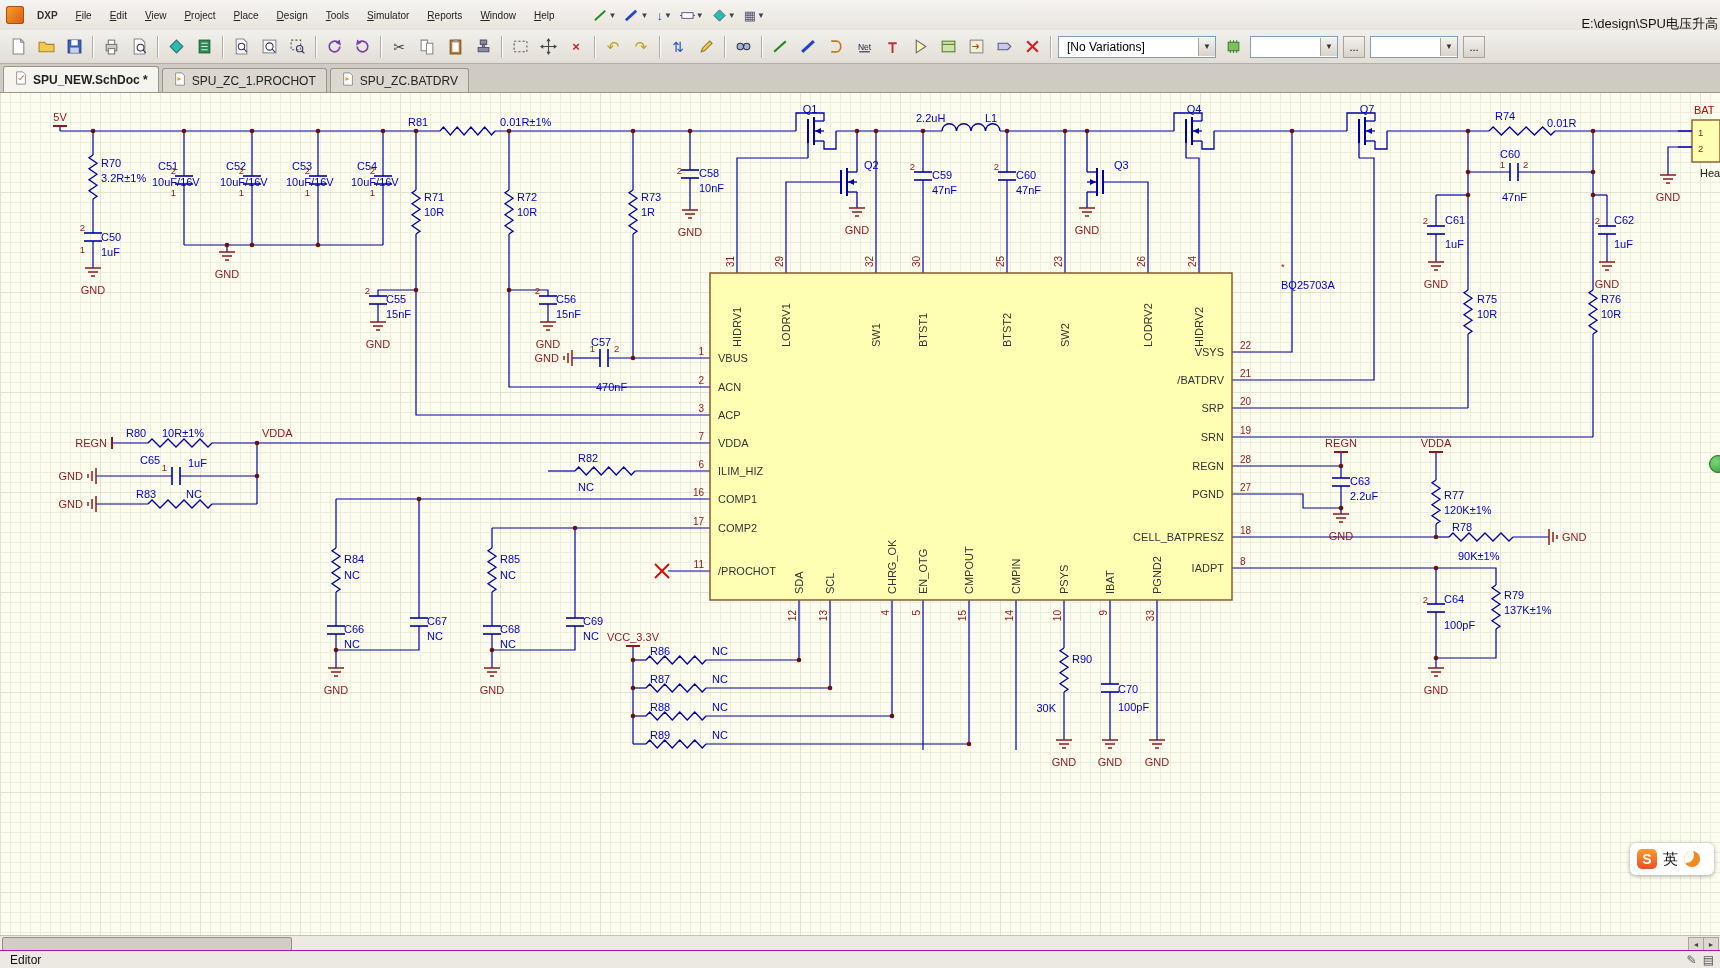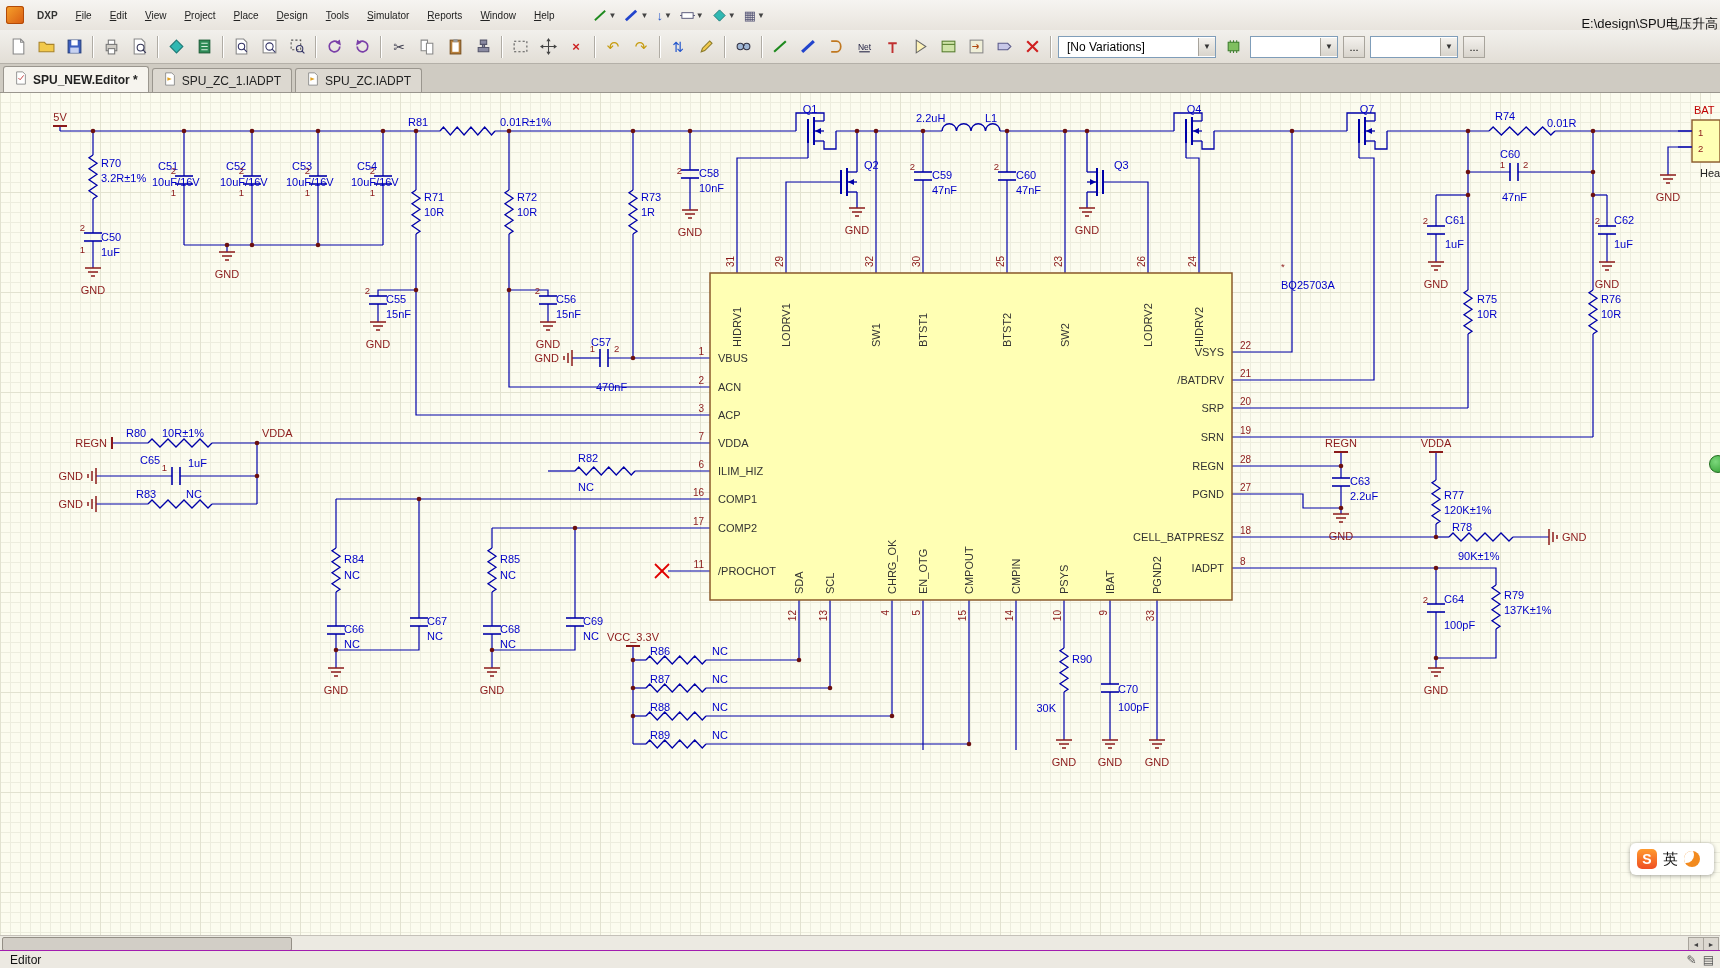--- a/index.html
+++ b/index.html
@@ -354,35 +354,35 @@
   </span>
   <span class="dots">...</span>
 </div>
 
 <div class="tabbar">
     <span class="dtab active">
       <span><svg width="14" height="14" viewBox="0 0 16 16">
           <path d="M3 1h7l3 3v11H3z" fill="#fff" stroke="#888"></path>
           <path d="M5 8l2 2 4-5" stroke="#C03030" fill="none"></path>
         </svg></span>
-      <span>SPU_NEW.Editor *</span>
+      <span>SPU_NEW.SchDoc *</span>
     </span>
     <span class="dtab">
       <span><svg width="14" height="14" viewBox="0 0 16 16">
           <path d="M3 1h7l3 3v11H3z" fill="#fff" stroke="#888"></path>
           <path d="M5 10V6l5 2z" fill="#E0A020"></path>
         </svg></span>
-      <span>SPU_ZC_1.IADPT</span>
+      <span>SPU_ZC_1.PROCHOT</span>
     </span>
     <span class="dtab">
       <span><svg width="14" height="14" viewBox="0 0 16 16">
           <path d="M3 1h7l3 3v11H3z" fill="#fff" stroke="#888"></path>
           <path d="M5 10V6l5 2z" fill="#E0A020"></path>
         </svg></span>
-      <span>SPU_ZC.IADPT</span>
+      <span>SPU_ZC.BATDRV</span>
     </span>
   </div>
 
 <div class="canvas">
   <svg id="schem" width="1720" height="843" viewBox="0 92 1720 843">
       <g>
         <polyline points="60,126 60,131" fill="none" stroke="#0000A8" stroke-width="1.2"></polyline>
         <polyline points="60,131 440,131" fill="none" stroke="#0000A8" stroke-width="1.2"></polyline>
         <polyline points="495,131 796,131" fill="none" stroke="#0000A8" stroke-width="1.2"></polyline>
         <polyline points="836,131 942,131" fill="none" stroke="#0000A8" stroke-width="1.2"></polyline>

